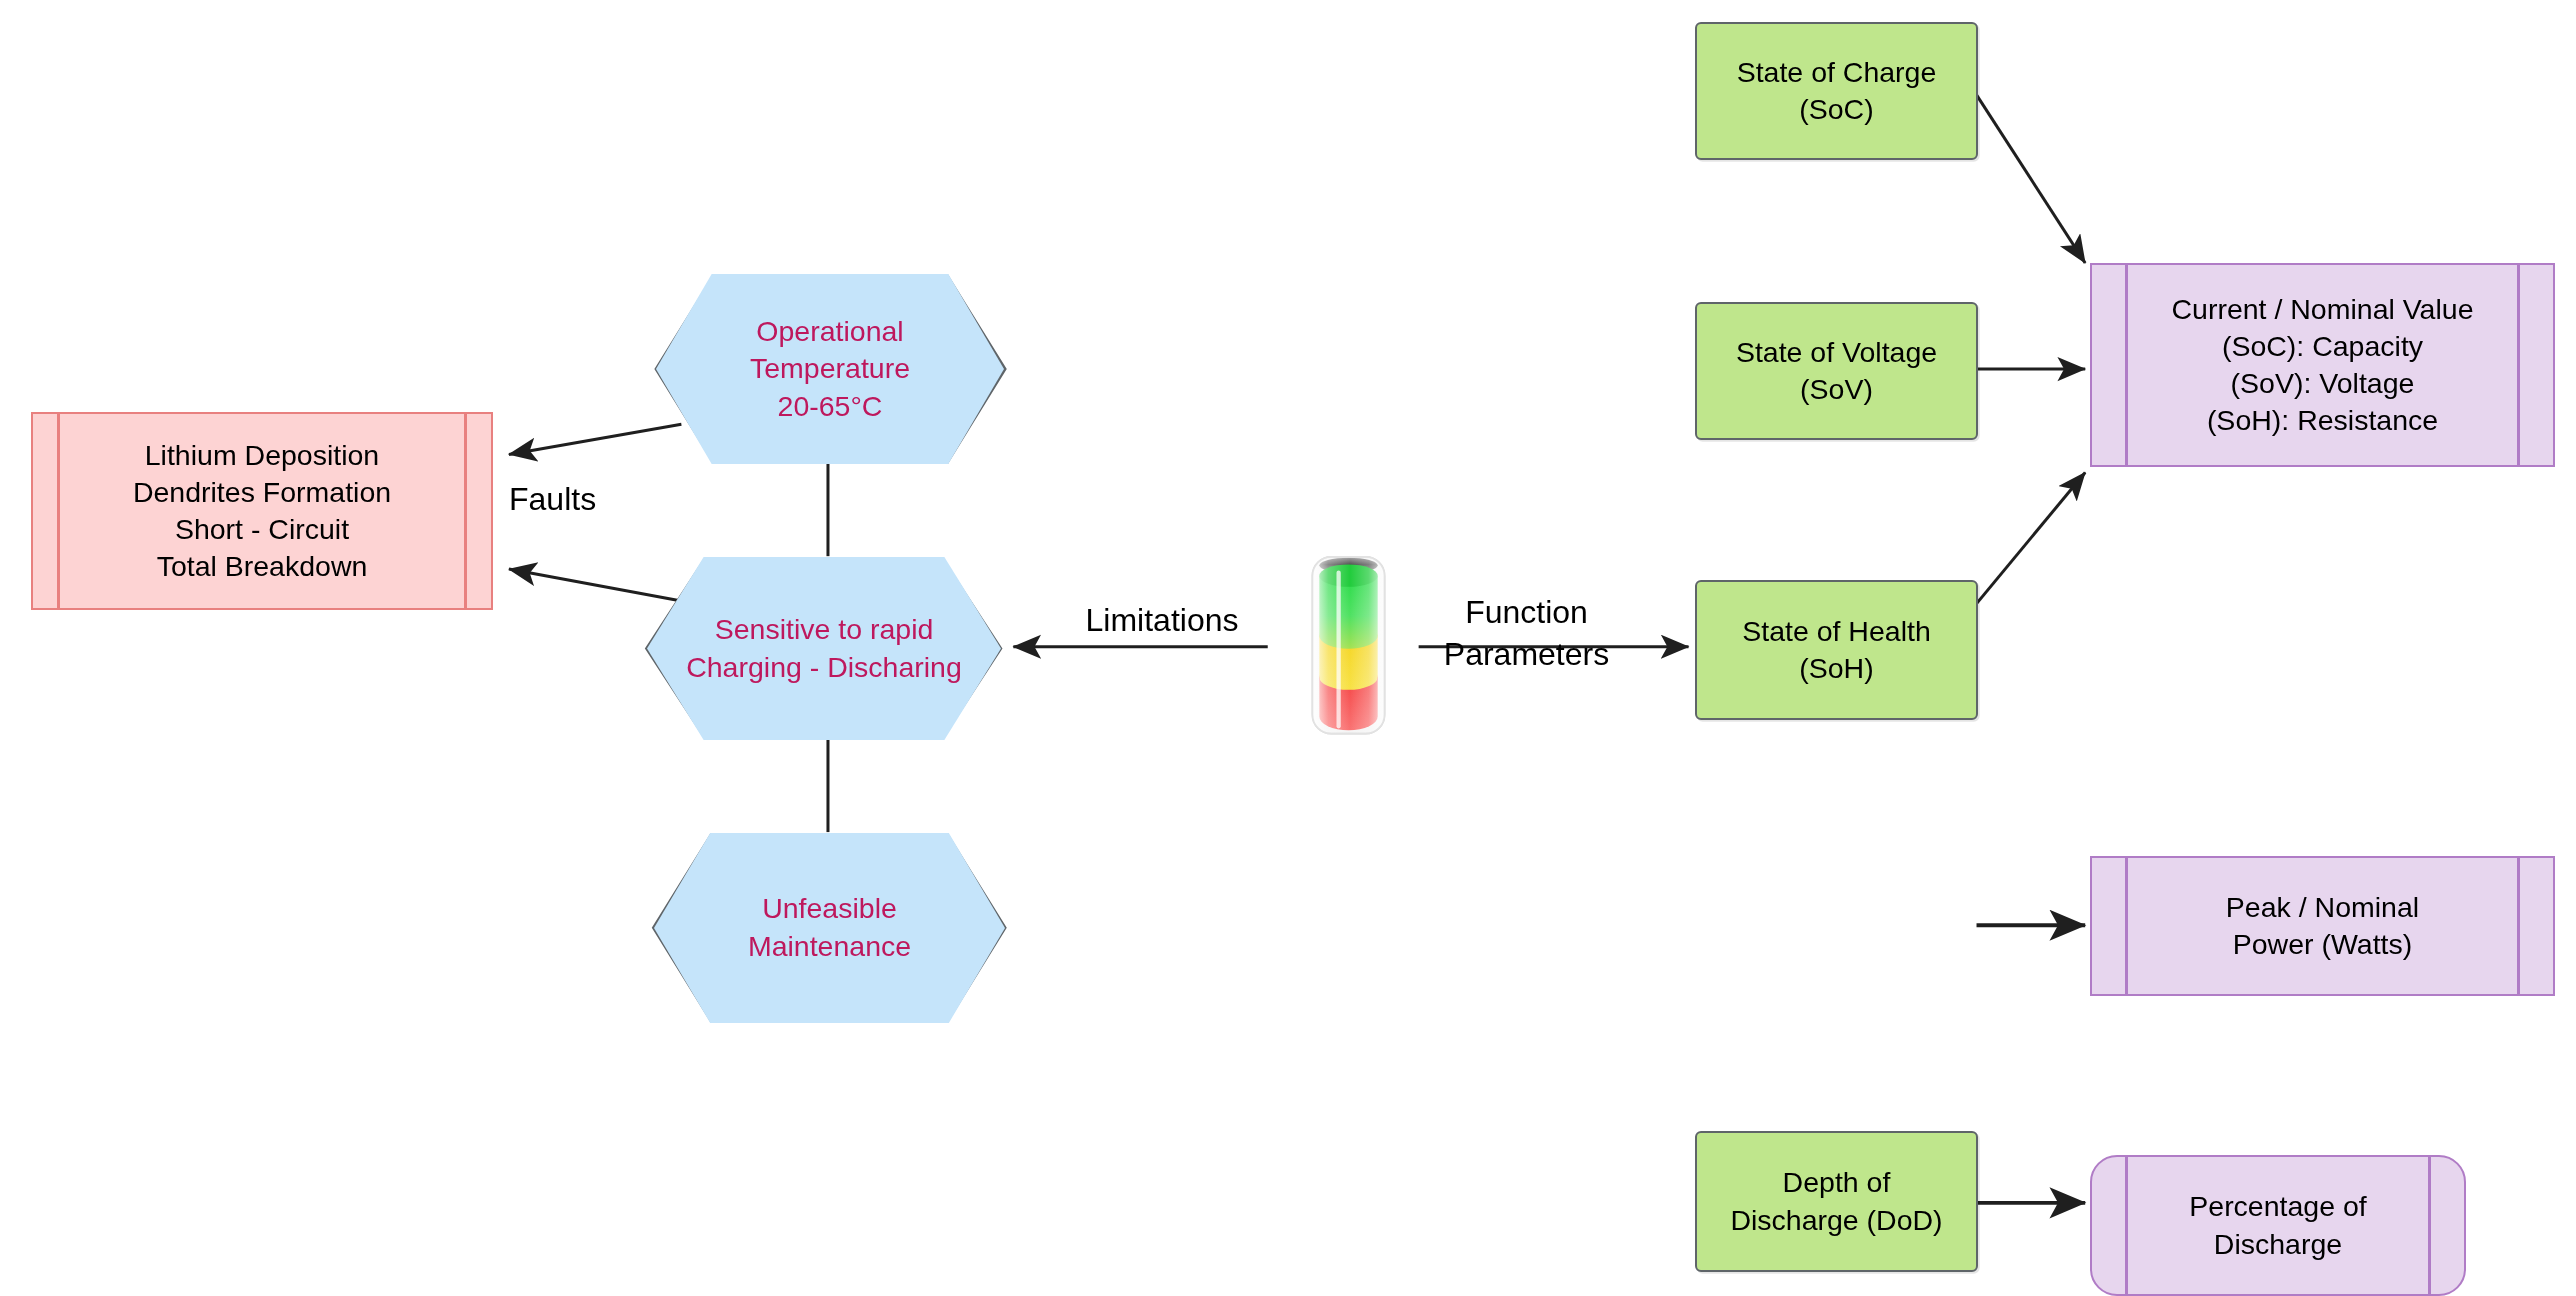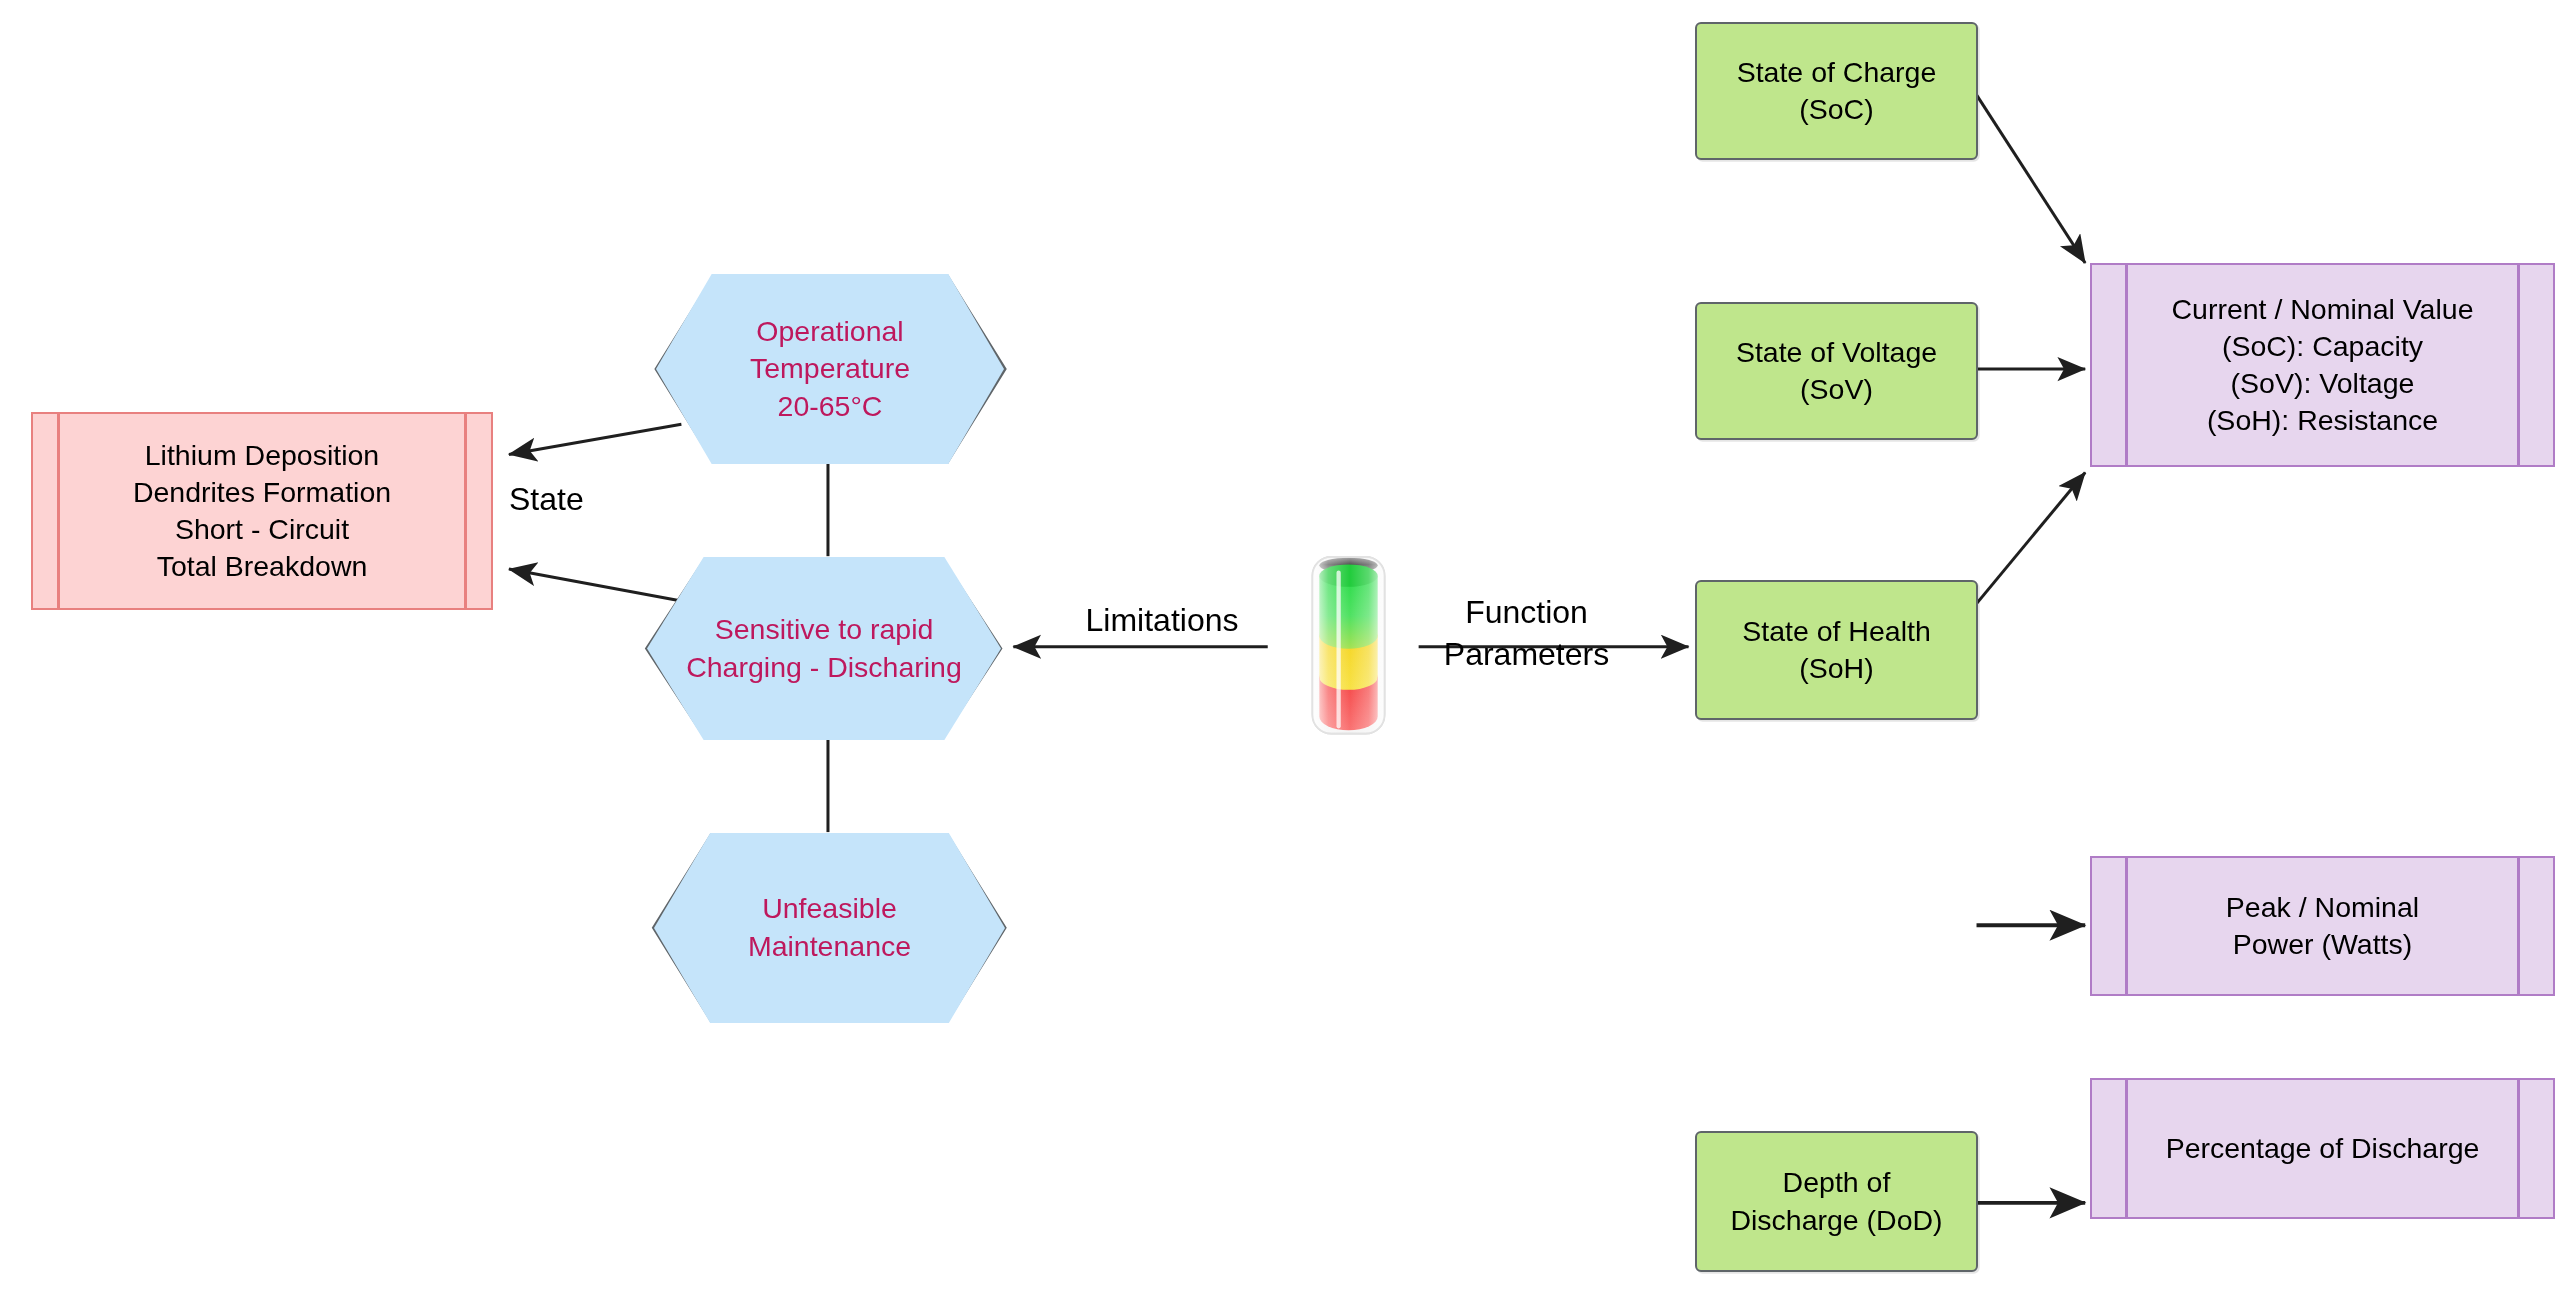--- a/index.html
+++ b/index.html
@@ -184,21 +184,21 @@
     <div class="hex-label">Sensitive to rapid
 Charging - Discharing</div>
   </div>
 
   <div class="hex" style="left:654px; top:833px; width:351px; height:190px;">
     <div class="hex-shape"></div>
     <div class="hex-label">Unfeasible
 Maintenance</div>
   </div>
 
-  <div class="edge-label" style="left:509px; top:479px; width:172px; text-align:left;">State</div>
+  <div class="edge-label" style="left:509px; top:479px; width:172px; text-align:left;">Faults</div>
 
   <div class="edge-label" style="left:1050px; top:586px; width:224px;margin-top:14px;">Limitations</div>
 
   <div class="edge-label" style="left:1406px; top:592px; width:241px;">Function
 Parameters</div>
 
   <div class="battery" style="left:1309px; top:548px; width:79px; height:191px;">
     <svg width="79" height="191" viewBox="0 0 92 222">
       <defs>
         <linearGradient id="bodyShine" x1="0" y1="0" x2="1" y2="0">
@@ -277,20 +277,20 @@
 Discharge (DoD)</span>
   </div>
 
   <div class="node box-purple" style="left:2090px; top:856px; width:465px; height:140px;">
     <span class="side-bar left"></span>
     <span class="side-bar right"></span>
     <span class="txt">Peak / Nominal
 Power (Watts)</span>
   </div>
 
-  <div class="node box-purple" style="left:2090px; top:1078px; width:465px; height:141px;">
+  <div class="node box-purple" style="left:2090px; top:1155px; width:376px; height:141px;border-radius:27px;">
     <span class="side-bar left"></span>
     <span class="side-bar right"></span>
     <span class="txt">Percentage of Discharge</span>
   </div>
 
 </div>
 
 
 </body></html>

